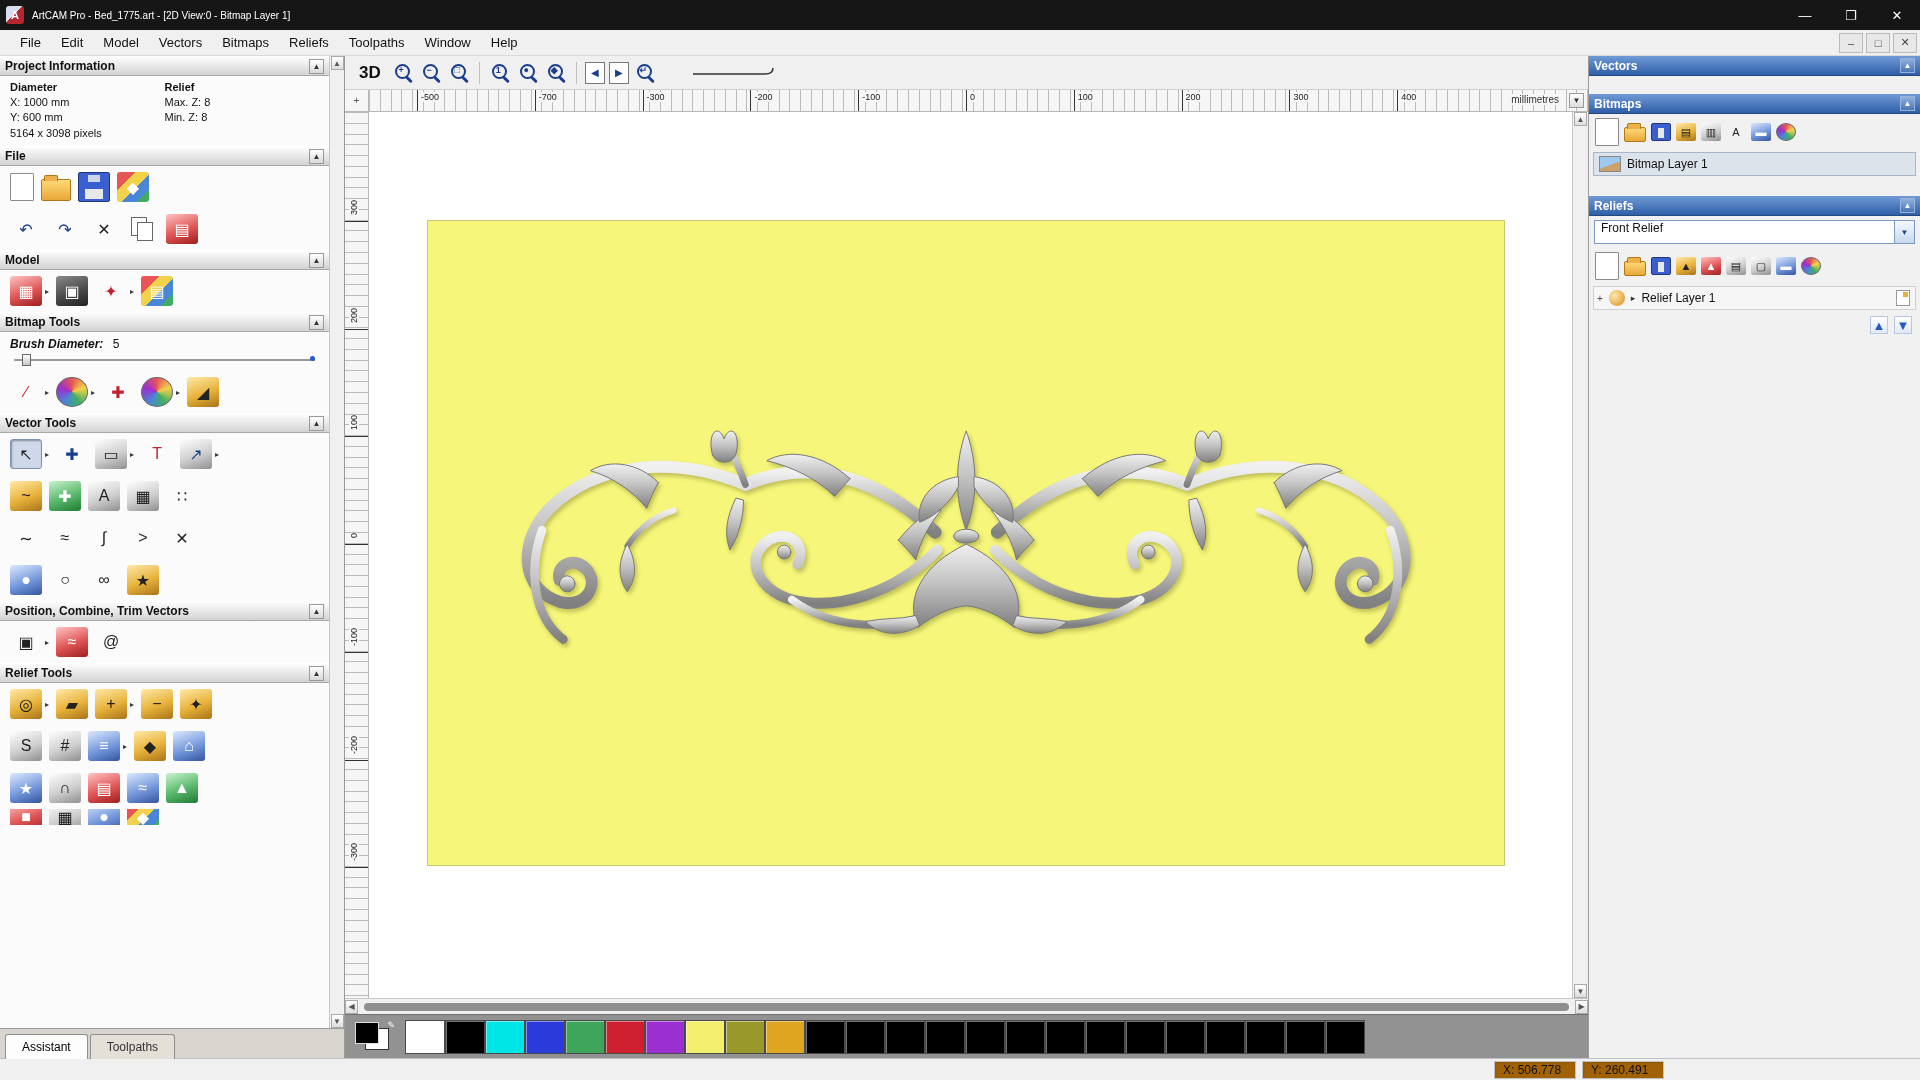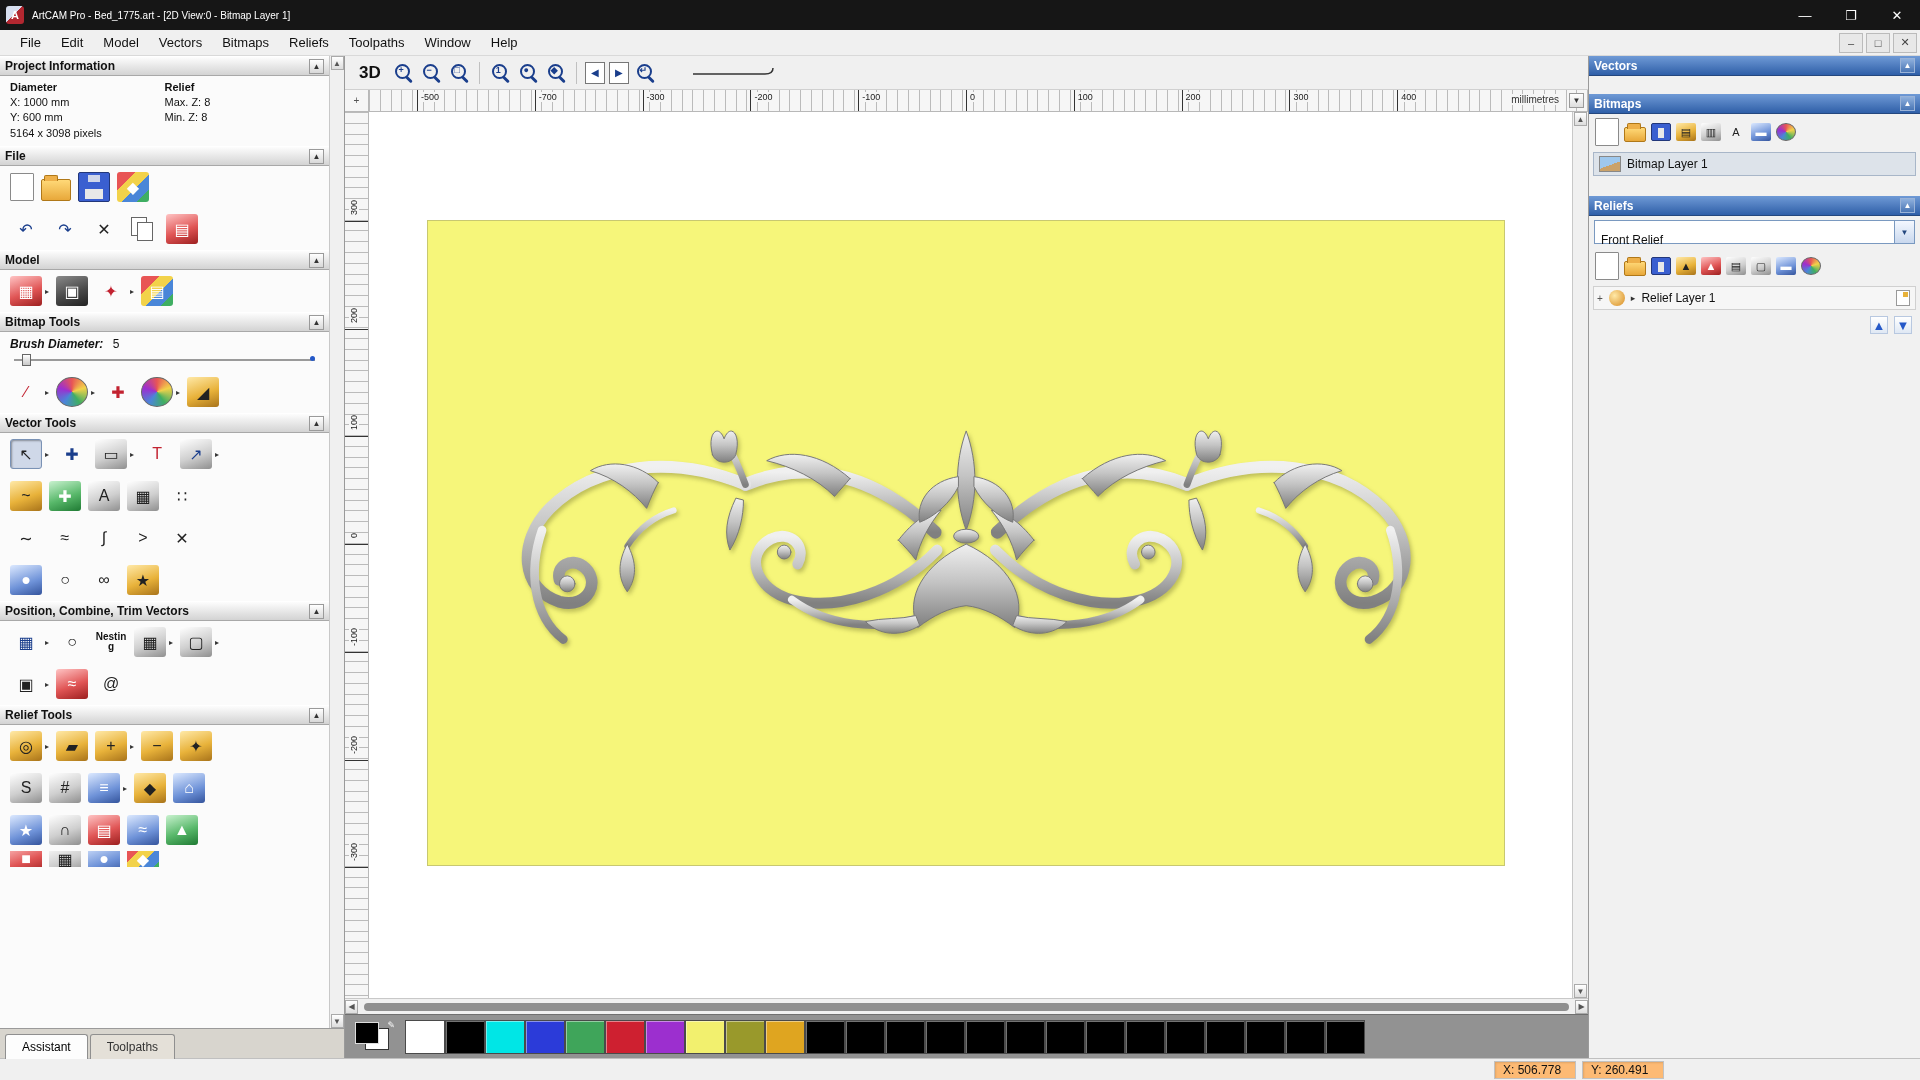--- a/index.html
+++ b/index.html
@@ -119,34 +119,34 @@
         display:flex;align-items:center;justify-content:space-between;padding:0 5px;border-bottom:1px solid #24477e}
   .rp-roll{width:15px;height:15px;border:1px solid #9ab3d8;background:linear-gradient(#8fb0dd,#4a76b5);
            color:#fff;font-size:8px;display:flex;align-items:center;justify-content:center}
   .rp-gap{height:18px}
   .rp-toolbar{display:flex;align-items:center;gap:5px;padding:4px 6px;background:#f1f1f1}
   .layer-row{display:flex;align-items:center;gap:6px;margin:2px 4px;padding:3px 5px;font-size:12px;background:#dde3ea;border:1px solid #a8b6c8}
   .layer-row.plain{background:#f6f6f6;border:1px solid #d0d0d0}
   .thumb{width:22px;height:16px;border:1px solid #888;background:linear-gradient(160deg,#9ec8ee 0 55%,#caa26a 55%)}
   .relief-ico{width:16px;height:16px;border-radius:50%;background:radial-gradient(circle at 35% 35%,#ffe9a8,#d88a1f)}
   .combo{display:flex;margin:4px 5px;height:24px;border:1px solid #7a99c0;background:#fff}
-  .combo .val{flex:1;font-size:12px;padding:12px 6px}
+  .combo .val{flex:1;font-size:12px;padding:0 6px}
   .combo .btn{width:20px;background:linear-gradient(#f4f8ff,#c9d8ee);border-left:1px solid #7a99c0;display:flex;align-items:center;justify-content:center;font-size:8px;color:#23477e}
   .layer-arrows{display:flex;justify-content:flex-end;gap:6px;padding:4px 8px}
   .arr-btn{width:18px;height:18px;display:flex;align-items:center;justify-content:center;color:#2458c8;font-size:13px;border:1px solid #b8c8e0;background:linear-gradient(#fff,#dfe8f4)}
   .rp-spacer{flex:1}
   .expand-tri{font-size:9px;color:#333}
   .mini-plus{font-size:10px;color:#555;margin-left:-2px}
   .row-right-ico{margin-left:auto;width:14px;height:16px;background:#fff;border:1px solid #999;position:relative}
   .row-right-ico::after{content:"";position:absolute;right:1px;top:1px;width:5px;height:5px;background:#e8b23a}
 
   
   .statusbar{height:22px;background:#f0f0f0;border-top:1px solid #c0c0c0;display:flex;align-items:center}
   .sb-flex{flex:1}
-  .sb-cell{min-width:82px;height:18px;font-size:12px;padding:1px 8px;background:#fdba74;border:1px solid #c2c2c2;box-shadow:inset 1px 1px 2px rgba(0,0,0,.12);margin-right:6px}
+  .sb-cell{min-width:82px;height:18px;font-size:12px;padding:1px 8px;background:#a16207;border:1px solid #c2c2c2;box-shadow:inset 1px 1px 2px rgba(0,0,0,.12);margin-right:6px}
   .sb-endpad{width:250px}
 </style>
 </head>
 <body>
 
 <div class="titlebar">
   <span class="app-ico">A</span>
   <span class="t-title">ArtCAM Pro - Bed_1775.art - [2D View:0 - Bitmap Layer 1]</span>
   <span class="t-spacer"></span>
   <span class="wbtn">—</span>
@@ -281,30 +281,20 @@
       <div class="ti-row">
         <div class="ti v-blue g gw" data-glyph="●"></div>
         <div class="ti v-none g gd" data-glyph="○"></div>
         <div class="ti v-none g gd" data-glyph="∞"></div>
         <div class="ti v-gold g gd" data-glyph="★"></div>
       </div>
 
       <div class="sec-h">
         <span>Position, Combine, Trim Vectors</span>
         <span class="roll-btn g" data-glyph="▲"></span>
-      </div>
-      <div class="ti-row">
-        <div class="ti v-none g gb" data-glyph="▦"></div>
-        <span class="drop g" data-glyph="▸"></span>
-        <div class="ti v-none g gd" data-glyph="○"></div>
-        <div class="nest-ic">Nesting</div>
-        <div class="ti v-gray g gd" data-glyph="▦"></div>
-        <span class="drop g" data-glyph="▸"></span>
-        <div class="ti v-gray g gd" data-glyph="▢"></div>
-        <span class="drop g" data-glyph="▸"></span>
       </div>
       <div class="ti-row">
         <div class="ti v-none g gd" data-glyph="▣"></div>
         <span class="drop g" data-glyph="▸"></span>
         <div class="ti v-red g gw" data-glyph="≈"></div>
         <div class="ti v-none g gd" data-glyph="@"></div>
       </div>
 
       <div class="sec-h">
         <span>Relief Tools</span>

